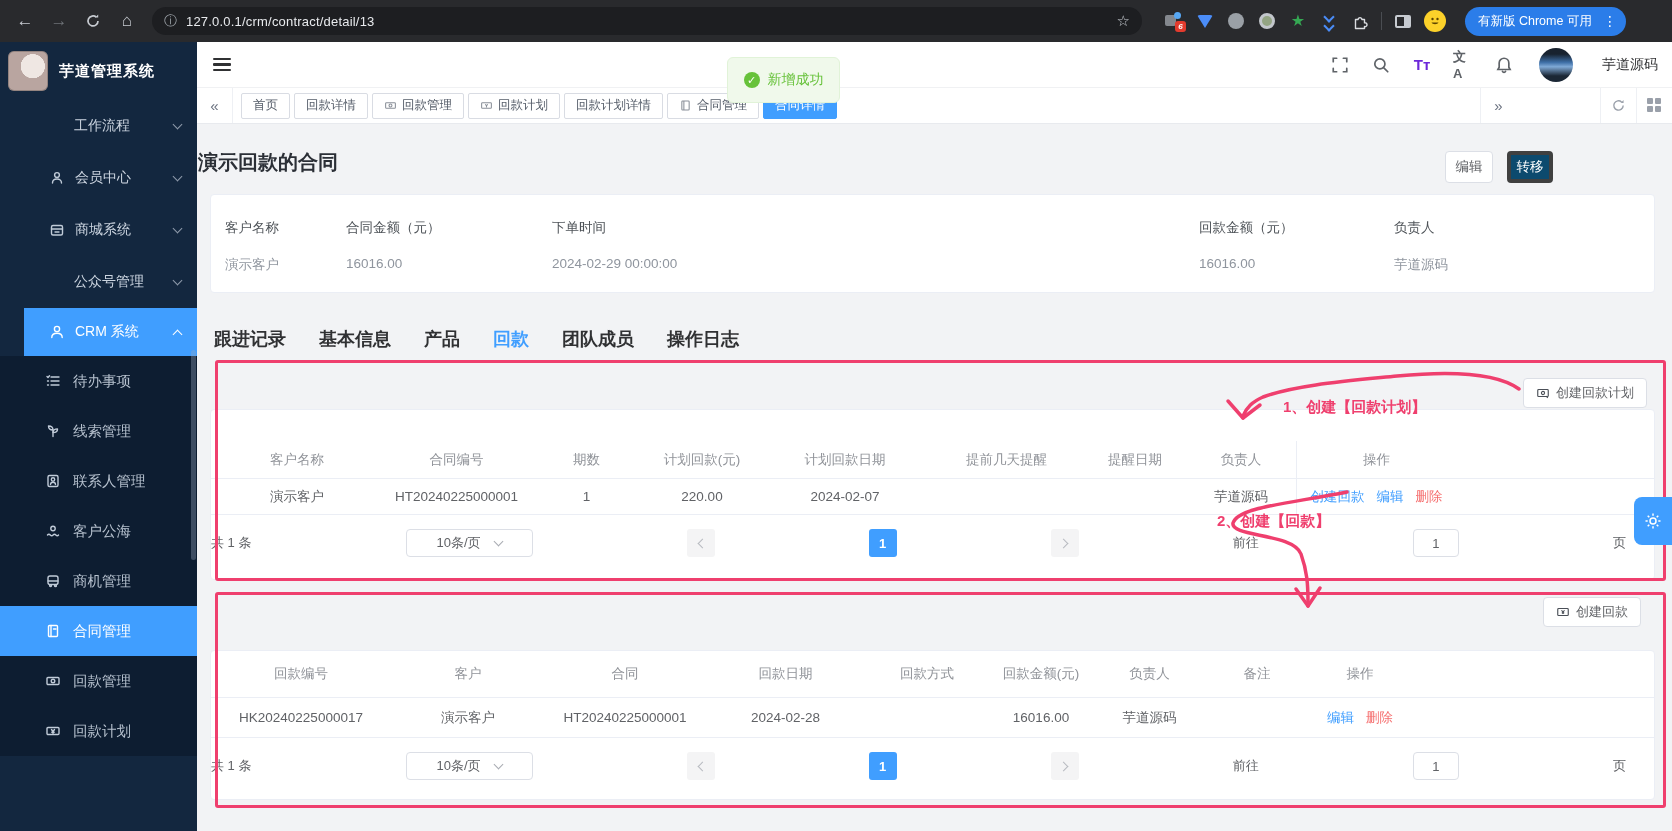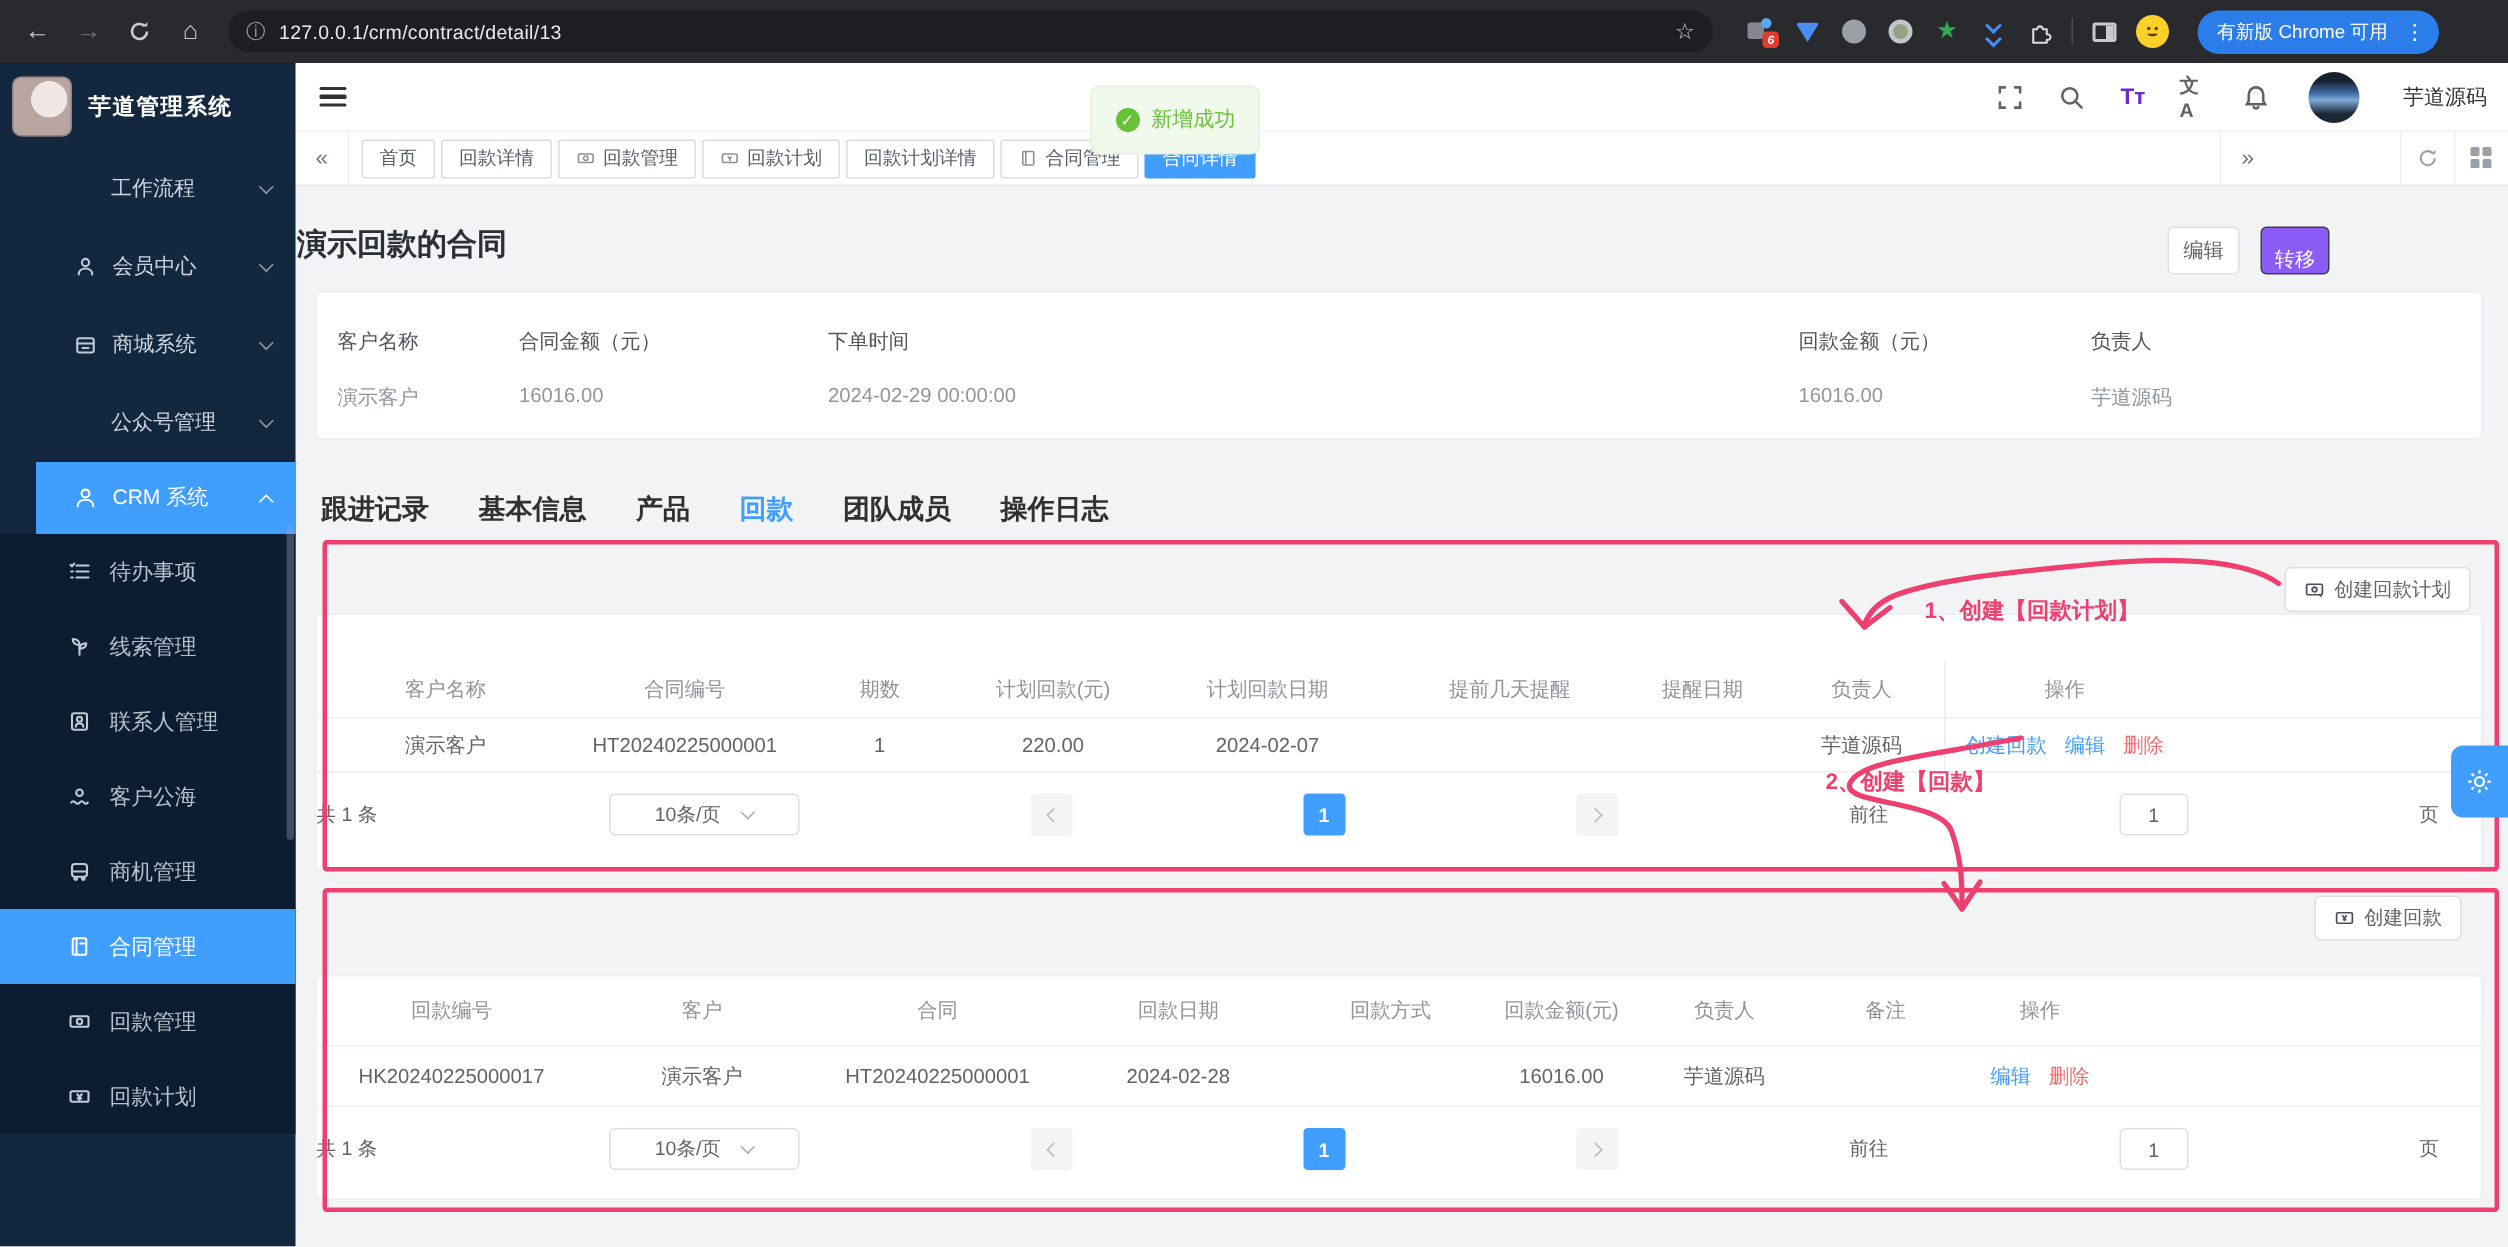--- a/index.html
+++ b/index.html
@@ -87,21 +87,21 @@
   
   .toast { position:absolute; left:727px; top:57px; width:113px; height:46px; background:#f0f9eb; border:1px solid #e1f3d8; border-radius:6px; display:flex; align-items:center; justify-content:center; gap:8px; z-index:50; }
   .toast-ic { width:16px; height:16px; border-radius:50%; background:#67c23a; color:#fff; font-size:11px; display:flex; align-items:center; justify-content:center; }
   .toast-msg { color:#67c23a; font-size:14px; }
 
   
   .content { position:relative; flex:1; }
   .page-title { position:absolute; left:1px; top:25px; font-size:20px; font-weight:bold; color:#2b2f36; }
   .btn { display:inline-flex; align-items:center; justify-content:center; border-radius:4px; font-size:13.5px; cursor:pointer; gap:6px; }
   .btn.plain { background:#fff; border:1px solid #dcdfe6; color:#606266; }
-  .btn.primary { background:#8b5cf6; border:1px solid #404040; color:#fff;align-items:flex-end; }
+  .btn.primary { background:#0c4a6e; border:4px solid #404040; color:#fff; }
   .edit-btn { position:absolute; left:1248px; top:27px; width:48px; height:32px; }
   .transfer-btn { position:absolute; left:1310px; top:27px; width:46px; height:32px; }
 
   .info-card { position:absolute; left:13px; top:70px; width:1445px; height:99px; background:#fff; border:1px solid #ebeef5; border-radius:4px; }
   .if { position:absolute; }
   .if .lbl { font-size:13.5px; color:#4e5358; }
   .if .val { font-size:13.5px; color:#8f959e; margin-top:19px; white-space:nowrap; }
 
   .page-tabs { position:absolute; left:17px; top:203px; display:flex; gap:33px; }
   .ptab { font-size:18px; color:#303133; font-weight:bold; cursor:pointer; padding-bottom:6px; }

